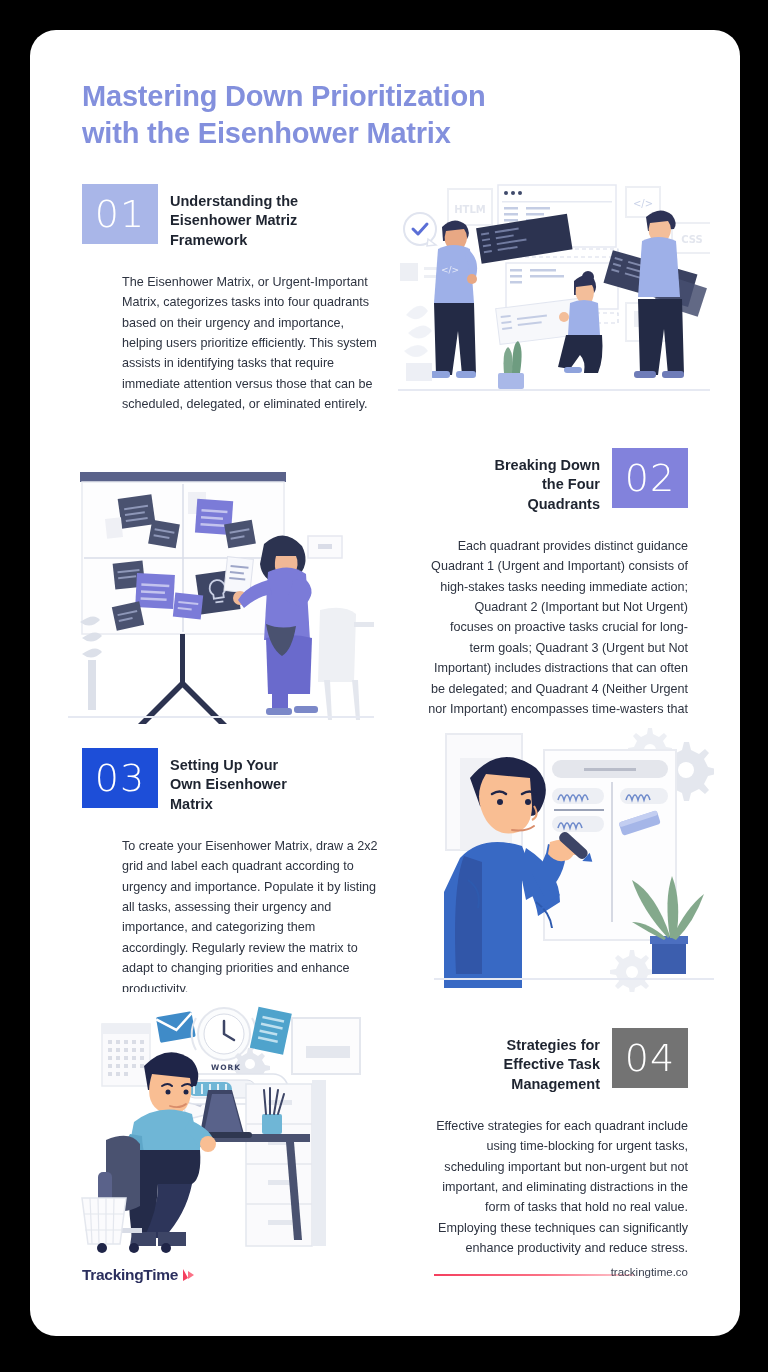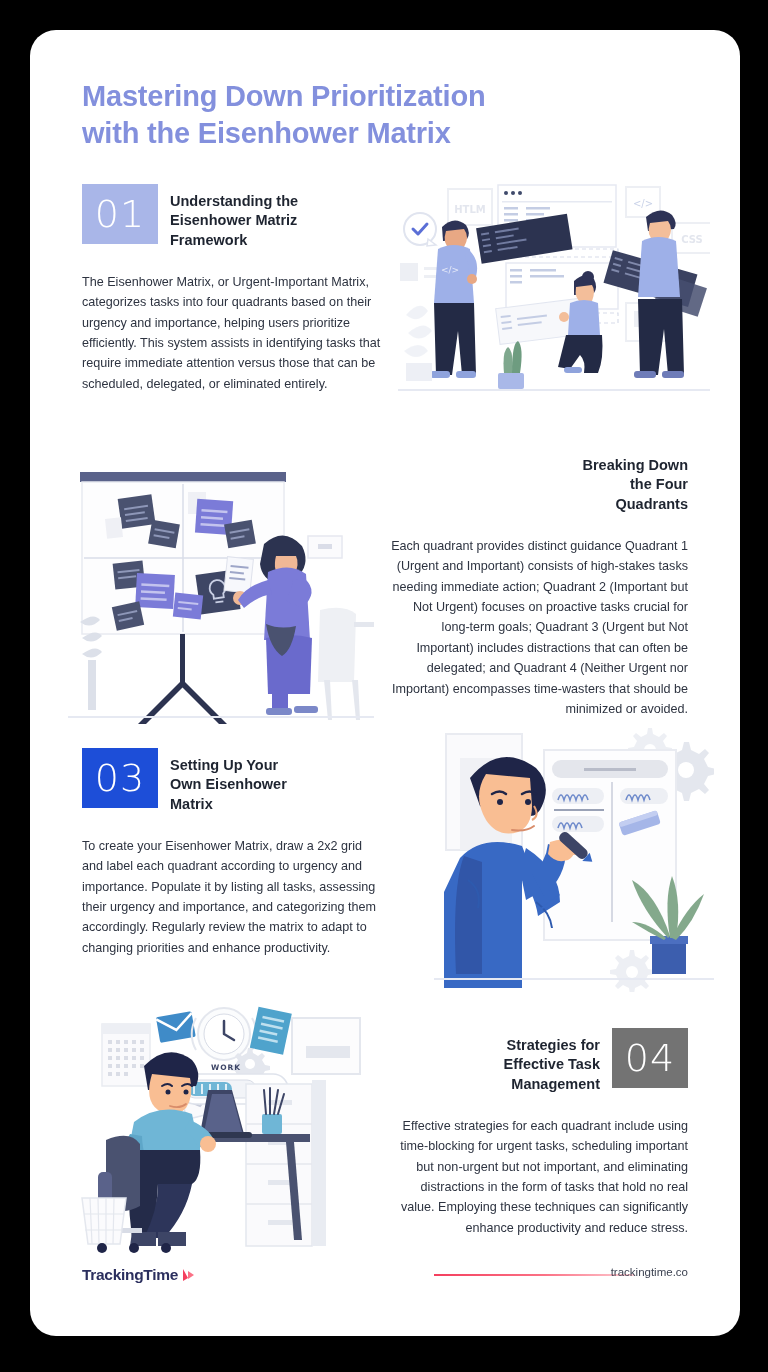--- a/index.html
+++ b/index.html
@@ -28,21 +28,21 @@
     color:#ffffff; font-size:38px; font-weight:300; letter-spacing:1px;
     font-family:"DejaVu Sans", sans-serif;
   }
   .sectitle {
     font-size:14.5px; font-weight:bold; color:#1e2430;
     line-height:1.33; padding-top:8px; flex:1;
   }
   .rtl .sectitle { text-align:right; }
 
   .body {
-    margin-top:22px; font-size:12.6px; line-height:1.62; color:#2d3340;
+    margin-top:22px; font-size:12.6px; line-height:1.62; color:#2d3340;margin-left:40px;
   }
   .body.right { text-align:right; }
 
   
   .illu { position:absolute; overflow:hidden; }
   .illu svg { display:block; width:100%; height:100%; }
 
   
   .footer { position:absolute; left:0; right:0; bottom:0; height:96px; }
   .logo {
@@ -208,20 +208,21 @@
         <rect x="100" y="198" width="26" height="16" rx="2" fill="#A9B8E8"></rect>
         <path d="M106 198 q-2 -22 4 -26 q6 4 4 26z" fill="#7FA88E"></path>
         <path d="M114 198 q0 -30 6 -32 q6 6 2 32z" fill="#6E9C80"></path>
       </g>
       <rect x="0" y="214" width="312" height="2" fill="#E6E9F2"></rect>
     </svg>
   </div>
 
   <div class="txtcol" style="left:358px; top:418px;">
     <div class="headrow rtl">
+      <div class="badge" style="background:#8282DC;">02</div>
       <div class="sectitle">
         <span>Breaking Down</span><br>
         <span>the Four</span><br>
         <span>Quadrants</span>
       </div>
     </div>
     <div class="body right">Each quadrant provides distinct guidance Quadrant 1 (Urgent and Important) consists of high-stakes tasks needing immediate action; Quadrant 2 (Important but Not Urgent) focuses on proactive tasks crucial for long-term goals; Quadrant 3 (Urgent but Not Important) includes distractions that can often be delegated; and Quadrant 4 (Neither Urgent nor Important) encompasses time-wasters that should be minimized or avoided.</div>
   </div>
 
   <div class="illu" style="left:38px; top:418px; width:306px; height:278px;">

